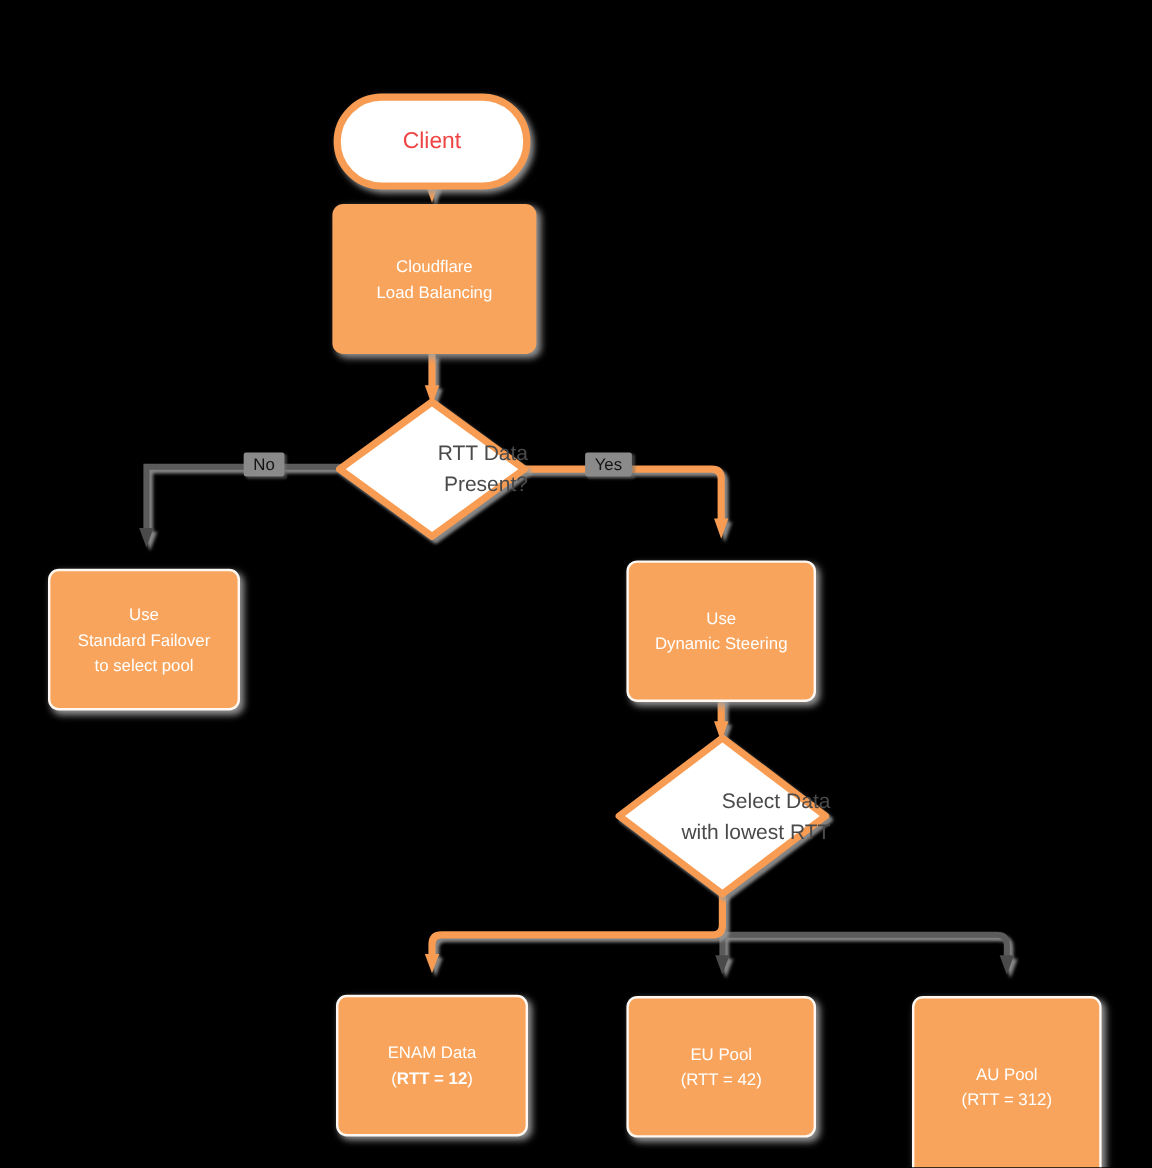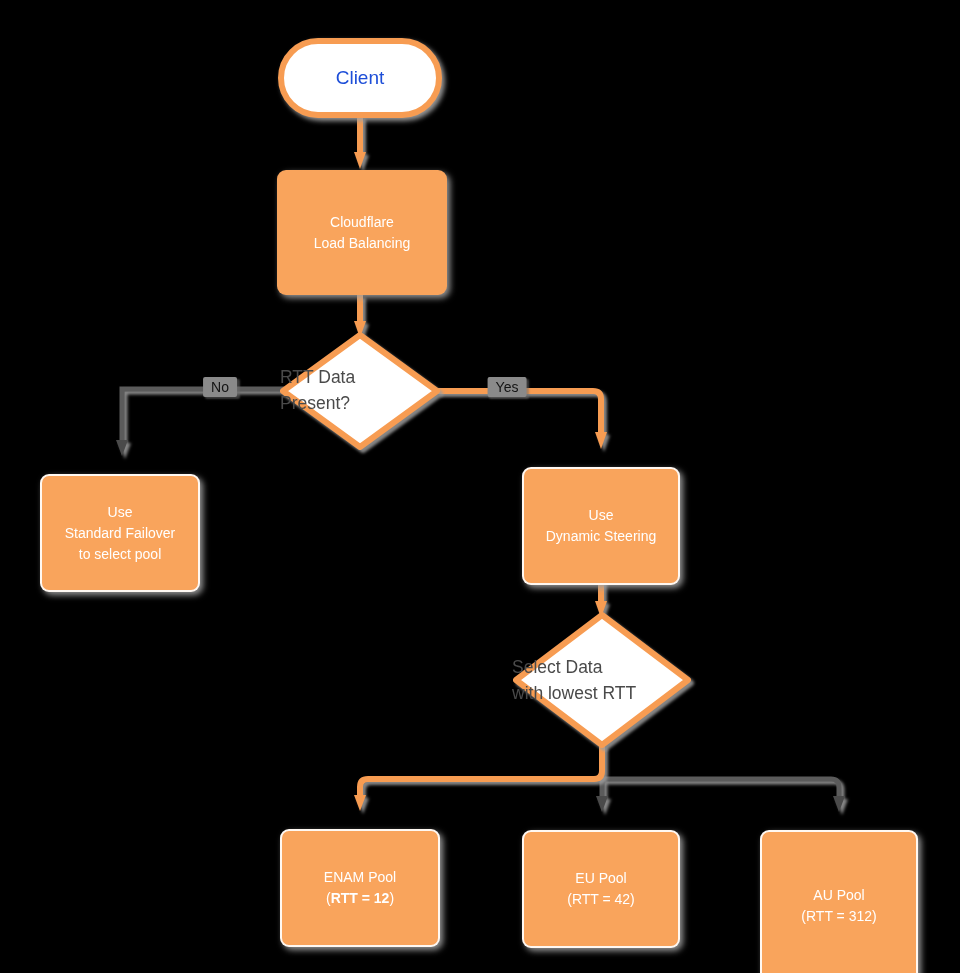--- a/index.html
+++ b/index.html
@@ -18,29 +18,29 @@
   .edge-gray{stroke:var(--gray-line); stroke-width:5; fill:none;}
   .arrow-orange{fill:var(--orange-line); stroke:none;}
   .arrow-gray{fill:var(--arrow-gray); stroke:none;}
   .diamond{fill:var(--white); stroke:var(--orange-line); stroke-width:6; stroke-linejoin:round;}
   .node{
     position:absolute; display:flex; flex-direction:column; align-items:center; justify-content:center;
     text-align:center; box-sizing:border-box;
   }
   .terminator{
     background:var(--white); border:6px solid var(--orange-line); border-radius:44px;
-    color:#1d4ed8; font-size:19px; box-shadow:3px 3px 5px rgba(158,158,158,0.95);
+    color:#ef4444; font-size:19px; box-shadow:3px 3px 5px rgba(158,158,158,0.95);margin-top:40px;
   }
   .orange-box{
     background:var(--orange); color:var(--node-text-light); border-radius:9px;
     font-size:14px; line-height:1.5; box-shadow:3px 3px 6px rgba(158,158,158,0.95);
   }
   .white-edge{border:2px solid rgba(255,255,255,0.92);margin-top:17px;}
   .diamond-text{
-    position:absolute; color:var(--node-text-dark); font-size:17.5px; line-height:1.5; text-align:left;
+    position:absolute; color:var(--node-text-dark); font-size:17.5px; line-height:1.5; text-align:right;
   }
   .edge-label{
     position:absolute; transform:translate(-50%,-50%); background:var(--label-bg); color:var(--label-text);
     font-size:14px; padding:2px 8px; border-radius:2px; box-shadow:2px 2px 2px rgba(110,110,110,0.55);
   }
   .bold{font-weight:bold;}
 </style>
 </head>
 <body>
 
@@ -117,21 +117,21 @@
     <div>Use</div>
     <div>Dynamic Steering</div>
   </div>
 
   <div class="diamond-text" style="left:512px; top:654px; width:180px;">
     <div>Select Data</div>
     <div>with lowest RTT</div>
   </div>
 
   <div class="node orange-box white-edge" style="left:280px; top:812px; width:160px; height:118px;">
-    <div>ENAM Pool</div>
+    <div>ENAM Data</div>
     <div><span>(</span><span class="bold">RTT = 12</span><span>)</span></div>
   </div>
 
   <div class="node orange-box white-edge" style="left:522px; top:813px; width:158px; height:118px;text-align:right;">
     <div>EU Pool</div>
     <div>(RTT = 42)</div>
   </div>
 
   <div class="node orange-box white-edge" style="left:760px; top:813px; width:158px; height:152px;">
     <div>AU Pool</div>

